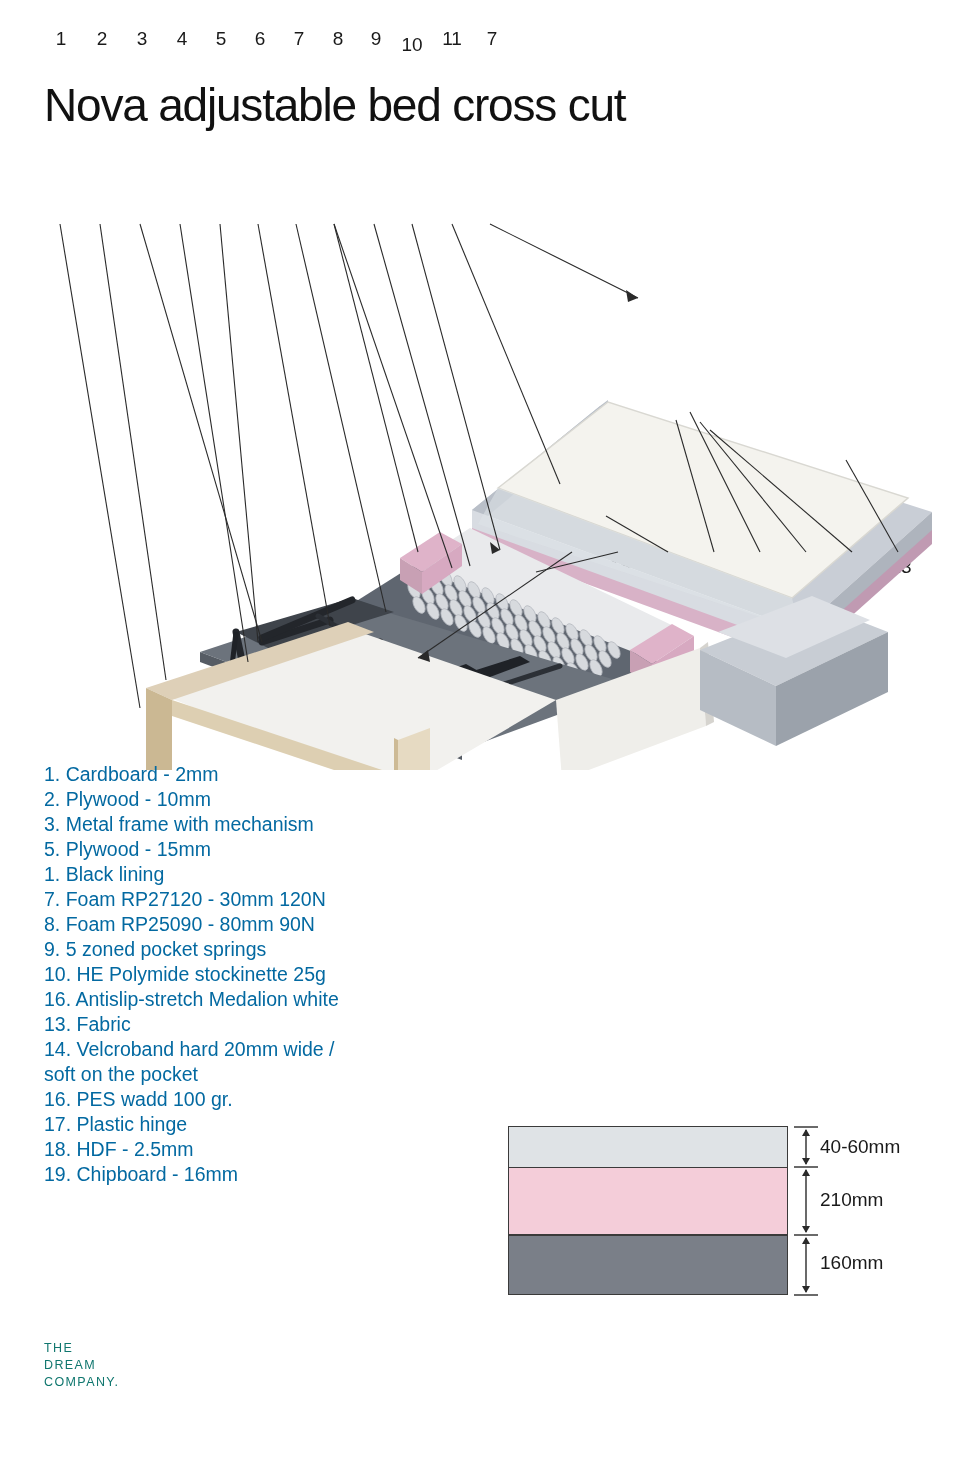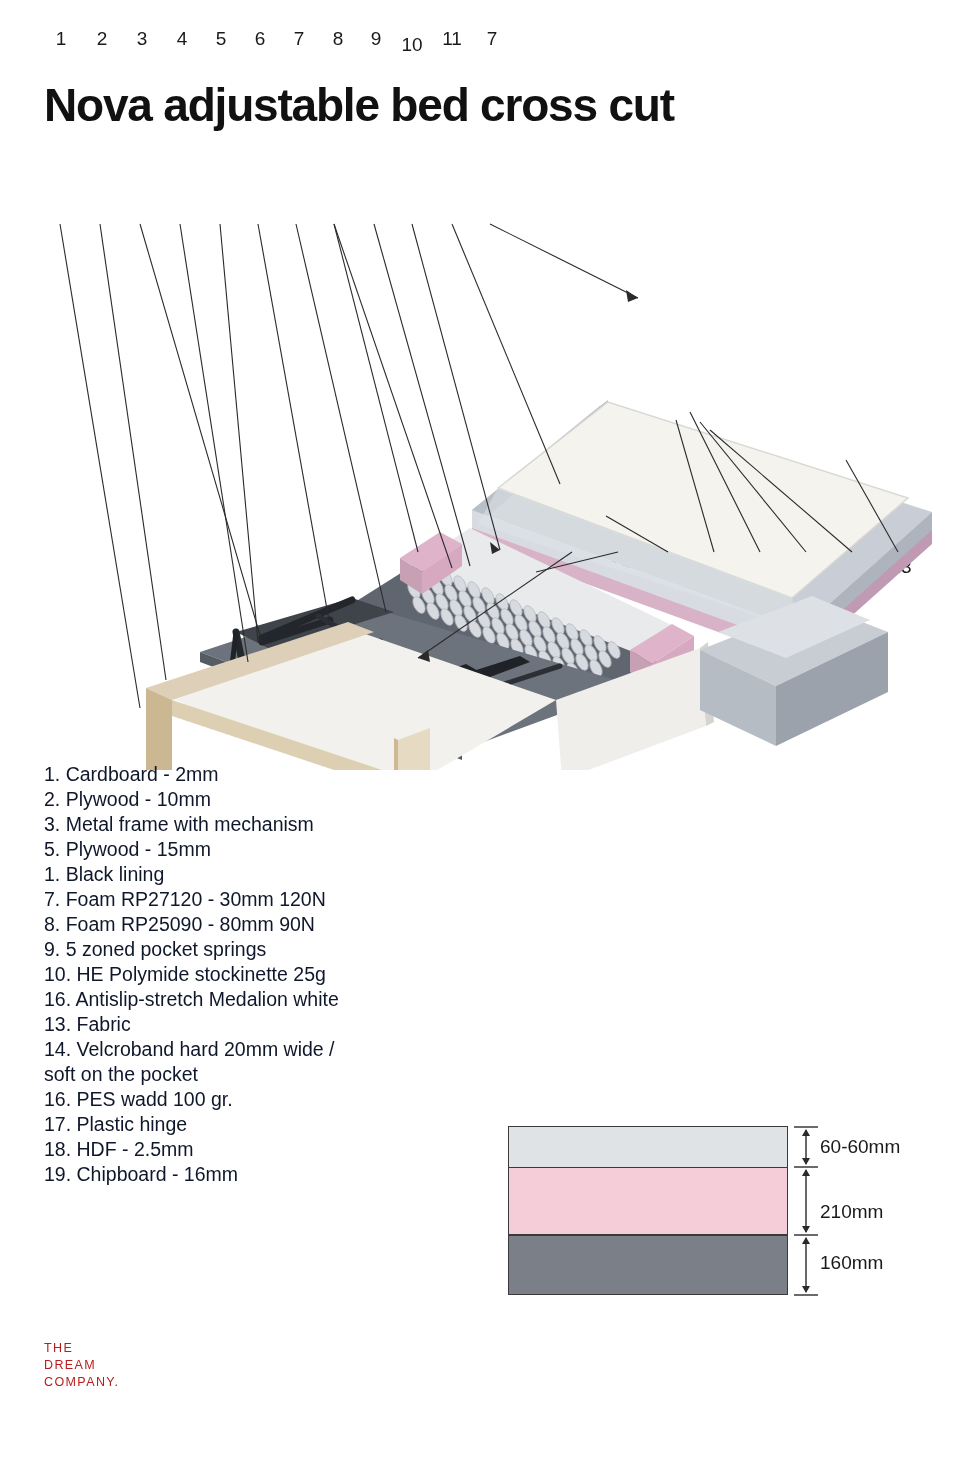--- a/index.html
+++ b/index.html
@@ -21,21 +21,21 @@
     height: 1462px;
     background: #ffffff;
   }
 
   
   #title {
     position: absolute;
     left: 44px;
     top: 78px;
     font-size: 46px;
-    font-weight: bold;
+    font-weight: normal;
     letter-spacing: -1.2px;
     color: #111111;
     white-space: nowrap;
   }
 
   
   #diagram {
     position: absolute;
     left: 0;
     top: 180px;
@@ -58,21 +58,21 @@
   
   #legend {
     position: absolute;
     left: 44px;
     top: 762px;
     width: 420px;
   }
   #legend .legend-item {
     font-size: 19.5px;
     line-height: 25px;
-    color: #0f172a;
+    color: #0369a1;
     white-space: pre-wrap;
   }
 
   
   #layers {
     position: absolute;
     left: 508px;
     top: 1126px;
     width: 420px;
     height: 180px;
@@ -89,41 +89,41 @@
   #band-bot { top: 108.8px; height: 60px; background: #7a7f88; }
 
   .layer-label {
     position: absolute;
     left: 312px;
     font-size: 19px;
     color: #1a1a1a;
     white-space: nowrap;
   }
   #lbl-top { top: 10px; }
-  #lbl-mid { top: 63px; margin-top: 12px; }
+  #lbl-mid { top: 63px; }
   #lbl-bot { top: 126px; }
 
   
   #dims {
     position: absolute;
     left: 284px;
     top: 0;
     width: 30px;
     height: 180px;
   }
 
   
   #footer {
     position: absolute;
     left: 44px;
     top: 1340px;
     font-size: 12.5px;
     line-height: 17px;
     letter-spacing: 1.4px;
-    color: #b91c1c;
+    color: #0f766e;
   }
 </style>
 </head>
 <body>
 
 <div id="page">
 
   <div id="title">Nova adjustable bed cross cut</div>
 
   <div class="num-top" style="left:48px; top:28px;">1</div>
@@ -380,21 +380,21 @@
       <g fill="#2a2a2a">
         <polygon points="14,3 10,10 18,10"></polygon>
         <polygon points="14,39 10,32 18,32"></polygon>
         <polygon points="14,43 10,50 18,50"></polygon>
         <polygon points="14,107 10,100 18,100"></polygon>
         <polygon points="14,111 10,118 18,118"></polygon>
         <polygon points="14,167 10,160 18,160"></polygon>
       </g>
     </svg>
 
-    <div class="layer-label" id="lbl-top">60-60mm</div>
+    <div class="layer-label" id="lbl-top">40-60mm</div>
     <div class="layer-label" id="lbl-mid">210mm</div>
     <div class="layer-label" id="lbl-bot">160mm</div>
   </div>
 
   <div id="footer">
     <div>THE</div>
     <div>DREAM</div>
     <div>COMPANY.</div>
   </div>
 

